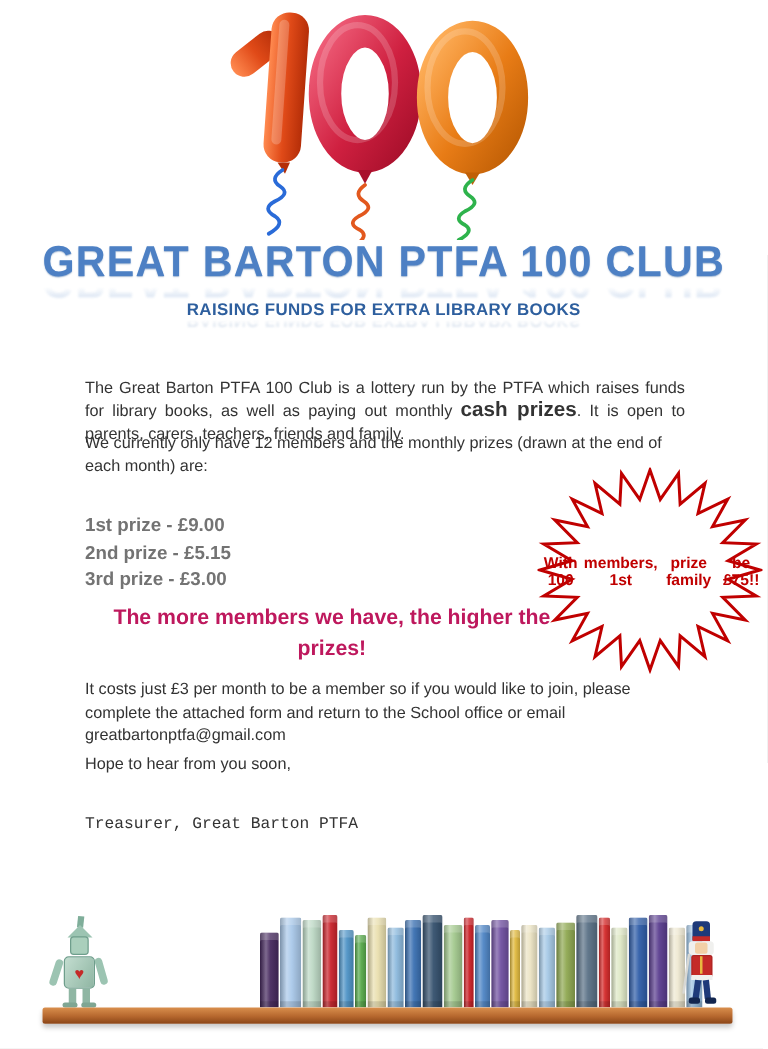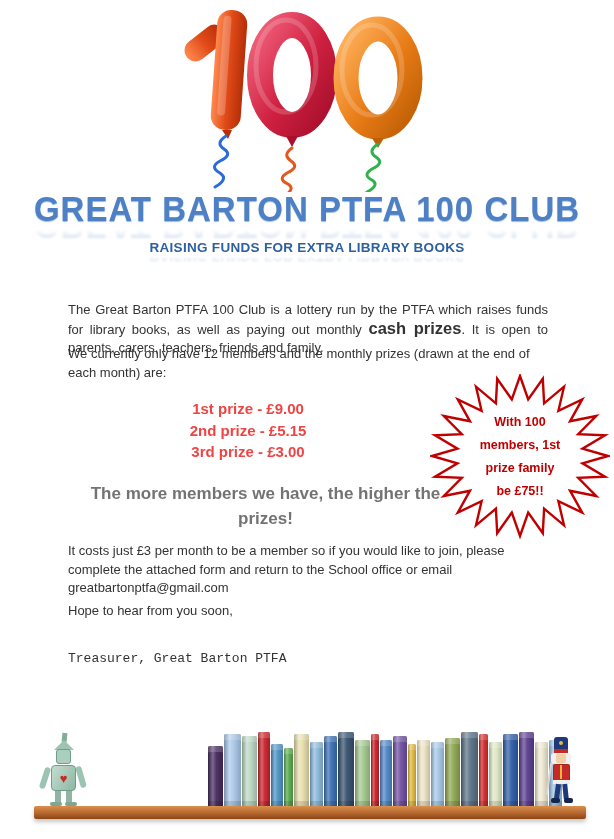--- a/index.html
+++ b/index.html
@@ -37,37 +37,37 @@
     -webkit-mask-image:linear-gradient(to bottom, rgba(0,0,0,.8), transparent 90%);
             mask-image:linear-gradient(to bottom, rgba(0,0,0,.8), transparent 90%);
   }
 
   
   .para { position:absolute; left:68px; width:480px; font-size:13px; line-height:18.5px; color:#333; }
   .p-intro   { top:281px; text-align:justify;margin-top:20px; }
   .p-intro b { font-size:16.5px; line-height:1; }
   .p-members { top:345px; }
   .prize-list {
-    position:absolute; left:68px; top:398px; width:360px;
-    text-align:center; font-size:15px; font-weight:bold; line-height:21.5px;
-    color:#ef4444;
+    position:absolute; left:68px; top:410px; width:360px;
+    text-align:left; font-size:15px; font-weight:bold; line-height:21.5px;
+    color:#737373;
   }
   .headline {
     position:absolute; left:68px; top:481px; width:395px;
-    text-align:center; font-size:17px; font-weight:bold; line-height:25px; color:#737373;
+    text-align:center; font-size:17px; font-weight:bold; line-height:25px; color:#be185d;
   }
   .p-join    { top:542px; }
   .p-close   { top:602px; }
   .p-sign    { top:650px;font-family:Liberation Mono, monospace; }
 
   
   .starburst { position:absolute; left:430px; top:374px; width:180px; height:165px; }
   .starburst svg { position:absolute; inset:0; }
   .star-text {
-    position:absolute; inset:0; display:flex; flex-direction:column;
+    position:absolute; inset:0; display:flex; flex-direction:row;
     align-items:center; justify-content:center; row-gap:9px;
     font-size:12.5px; font-weight:bold; color:#c00000; text-align:center;
   }
 
   
   .shelf {
     position:absolute; left:34px; top:806px; width:552px; height:13px;
     background:linear-gradient(#d98f4d, #b5672e 55%, #8a4517);
     border-radius:2px; box-shadow:0 3px 4px rgba(0,0,0,.22);
   }

